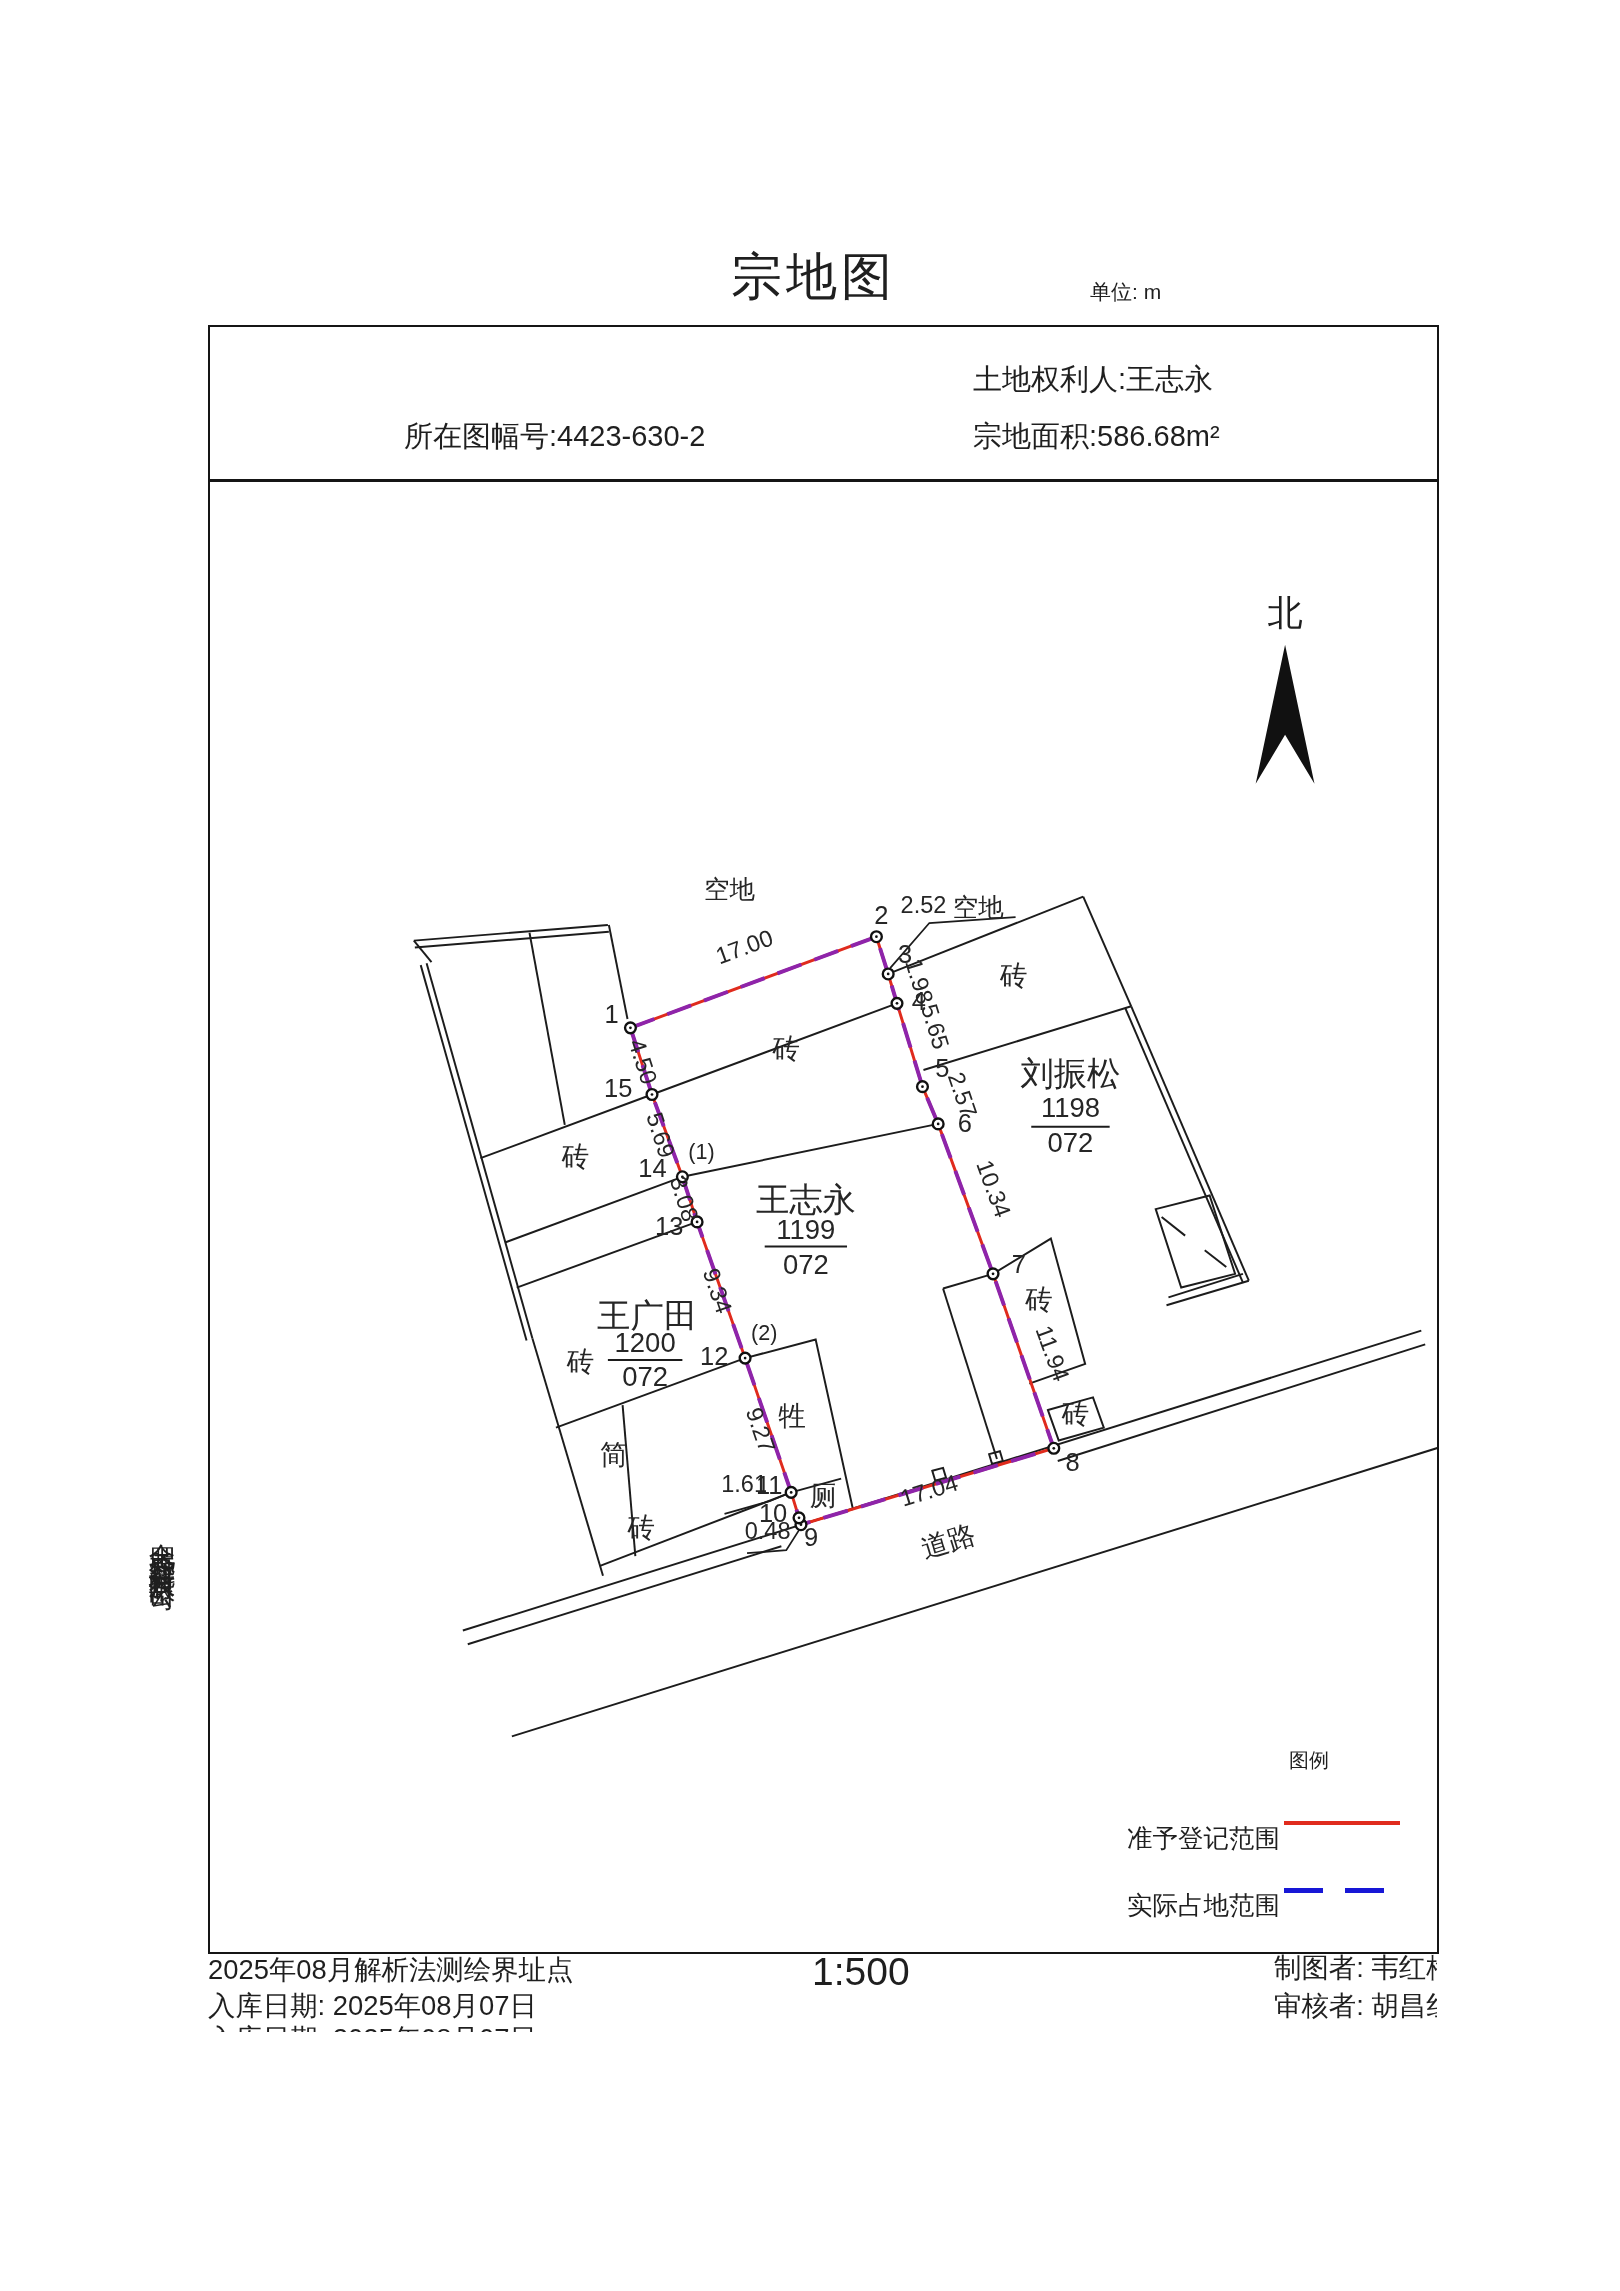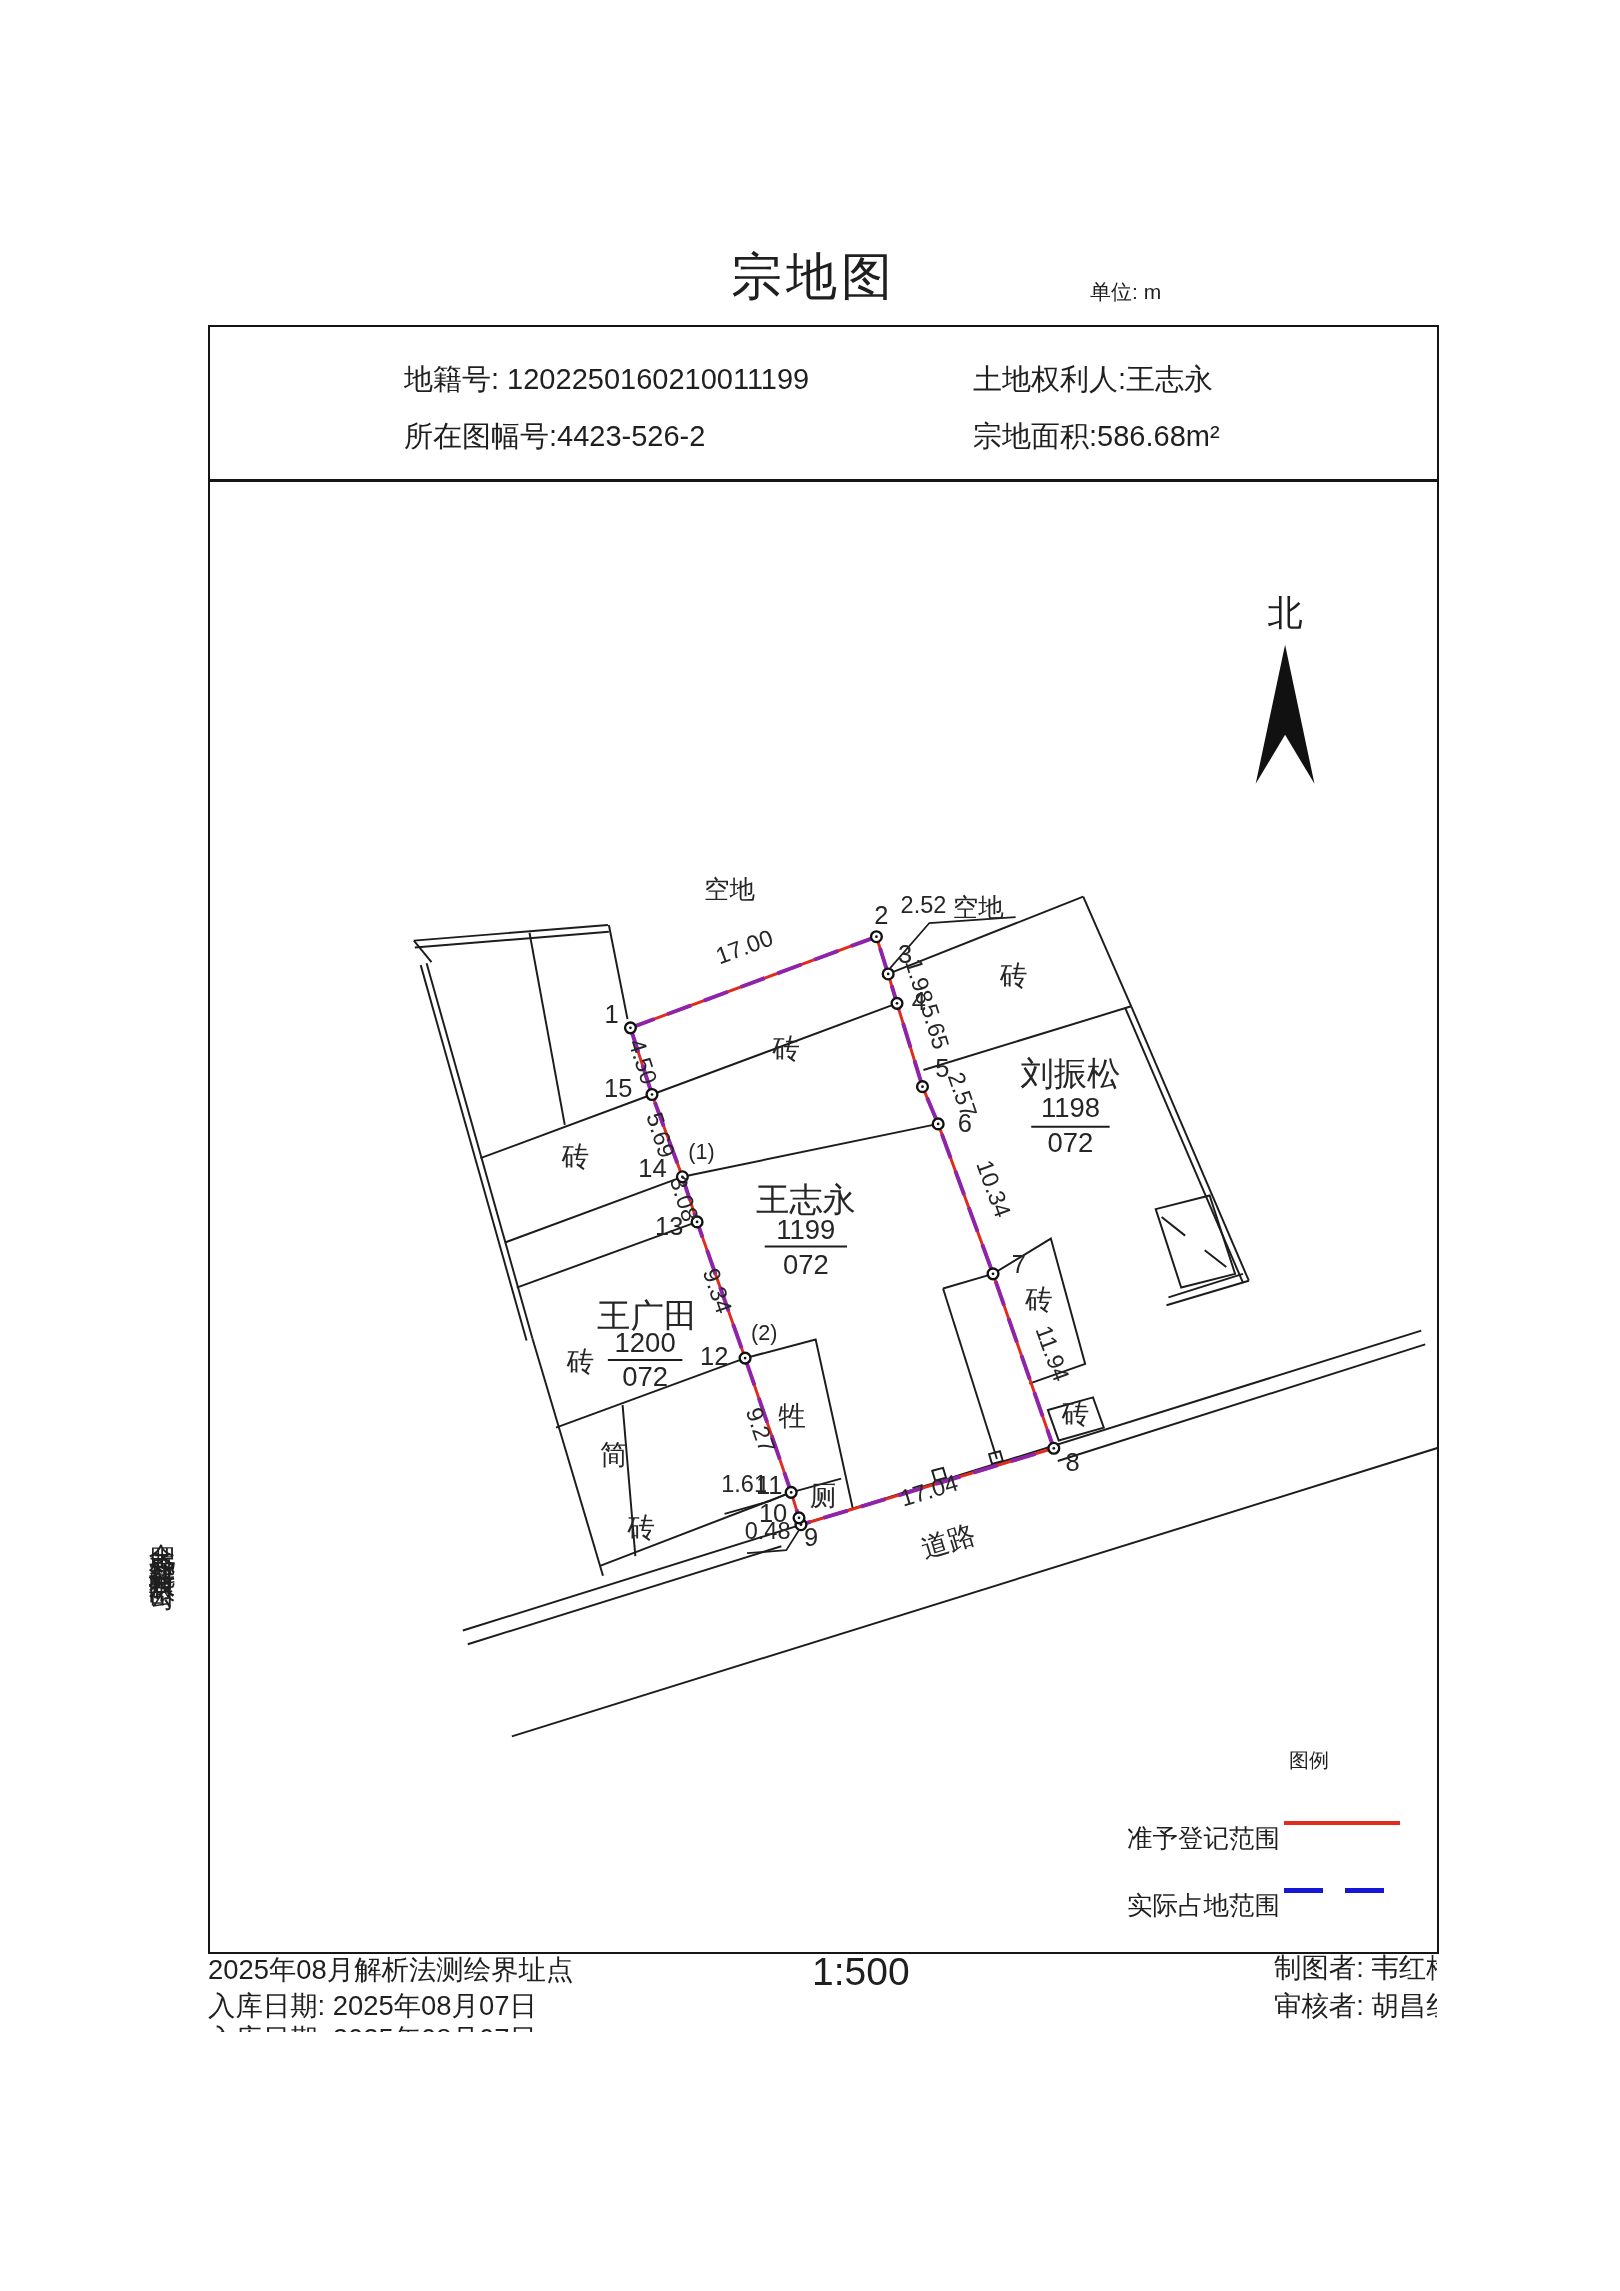--- a/index.html
+++ b/index.html
@@ -34,22 +34,21 @@
   .foot-drafter{top:1950px;}
   .foot-reviewer{top:1988px;}
 </style>
 </head>
 <body>
 
 <div class="abs page-title">宗地图</div>
 <div class="abs unit-label">单位: m</div>
 
 <div class="abs info-box">
-  <div class="cell info-col1 info-row1">地籍号: 1202250160210011199</div>
-  <div class="cell info-col1 info-row2">所在图幅号:4423-526-2</div>
+  <div class="cell info-col1 info-row2">所在图幅号:4423-630-2</div>
   <div class="cell info-col2 info-row1">土地权利人:王志永</div>
   <div class="cell info-col2 info-row2">宗地面积:586.68m²</div>
 </div>
 
 <div class="abs map-box">
   <svg id="mapsvg" viewBox="212 490 1252 1500" xmlns="http://www.w3.org/2000/svg">
 
     <g class="ink">
       <path d="M420,958 L618,942"></path>
       <path d="M421,965 L619,949"></path>

